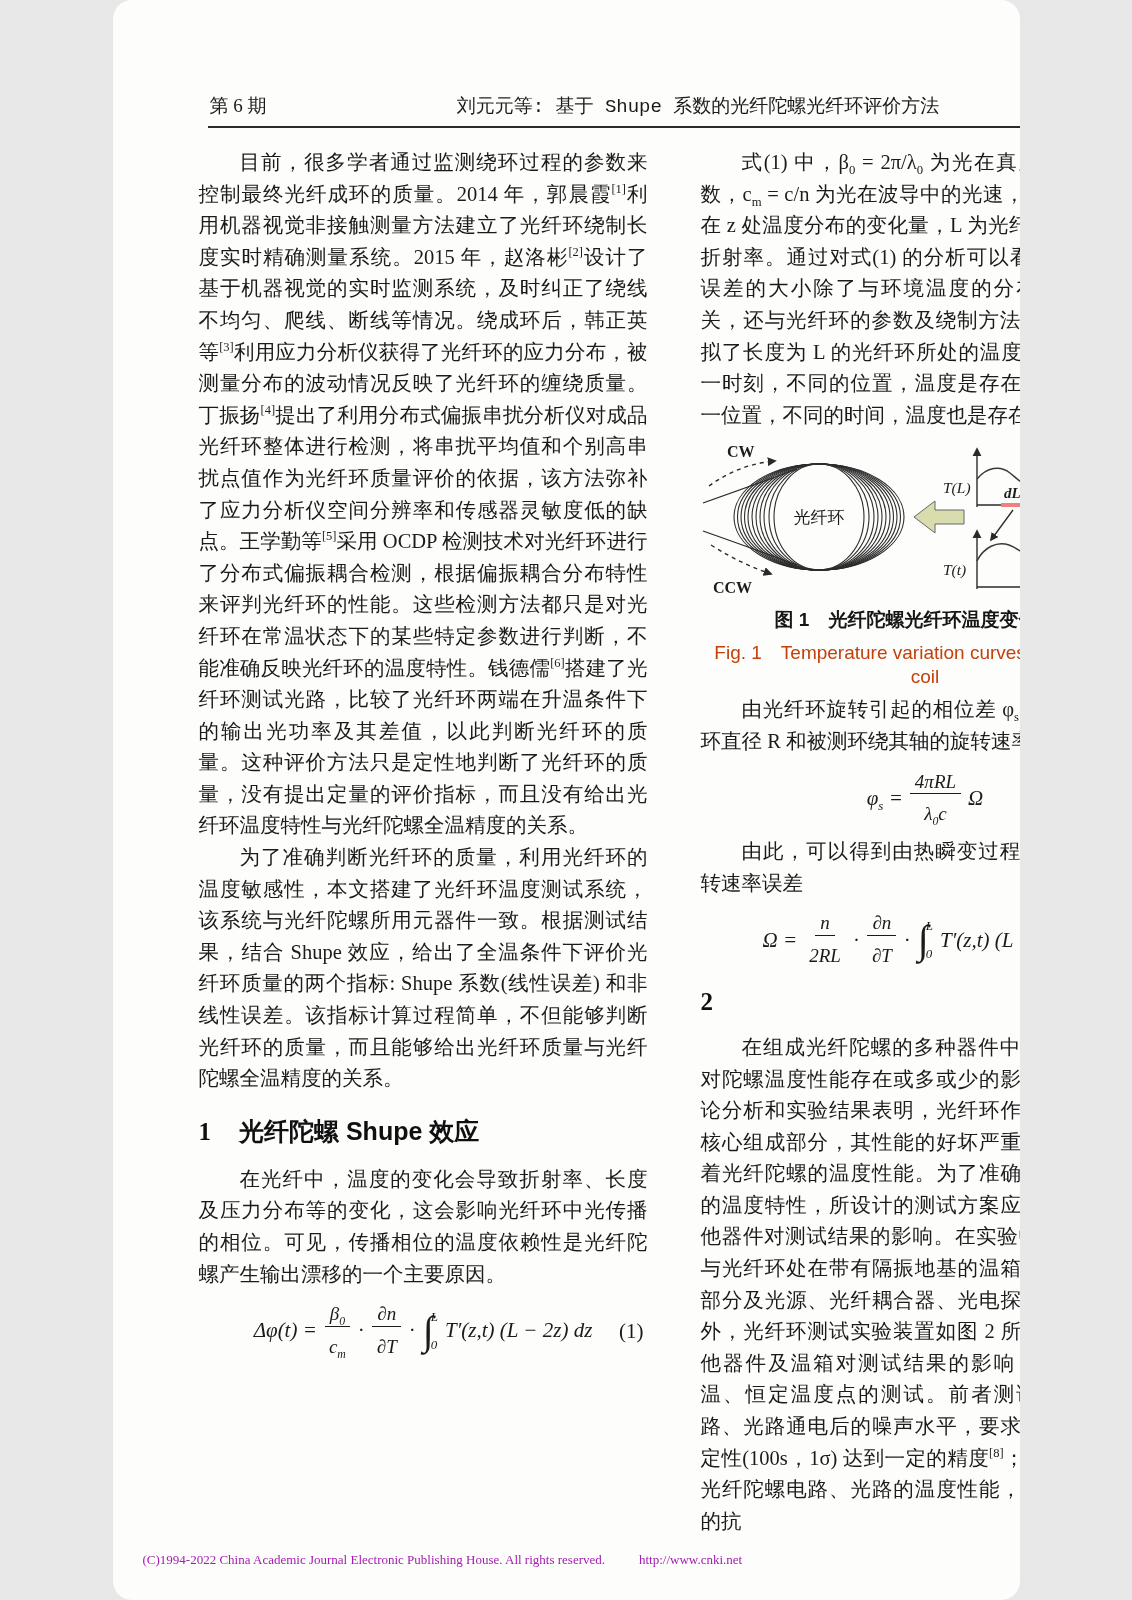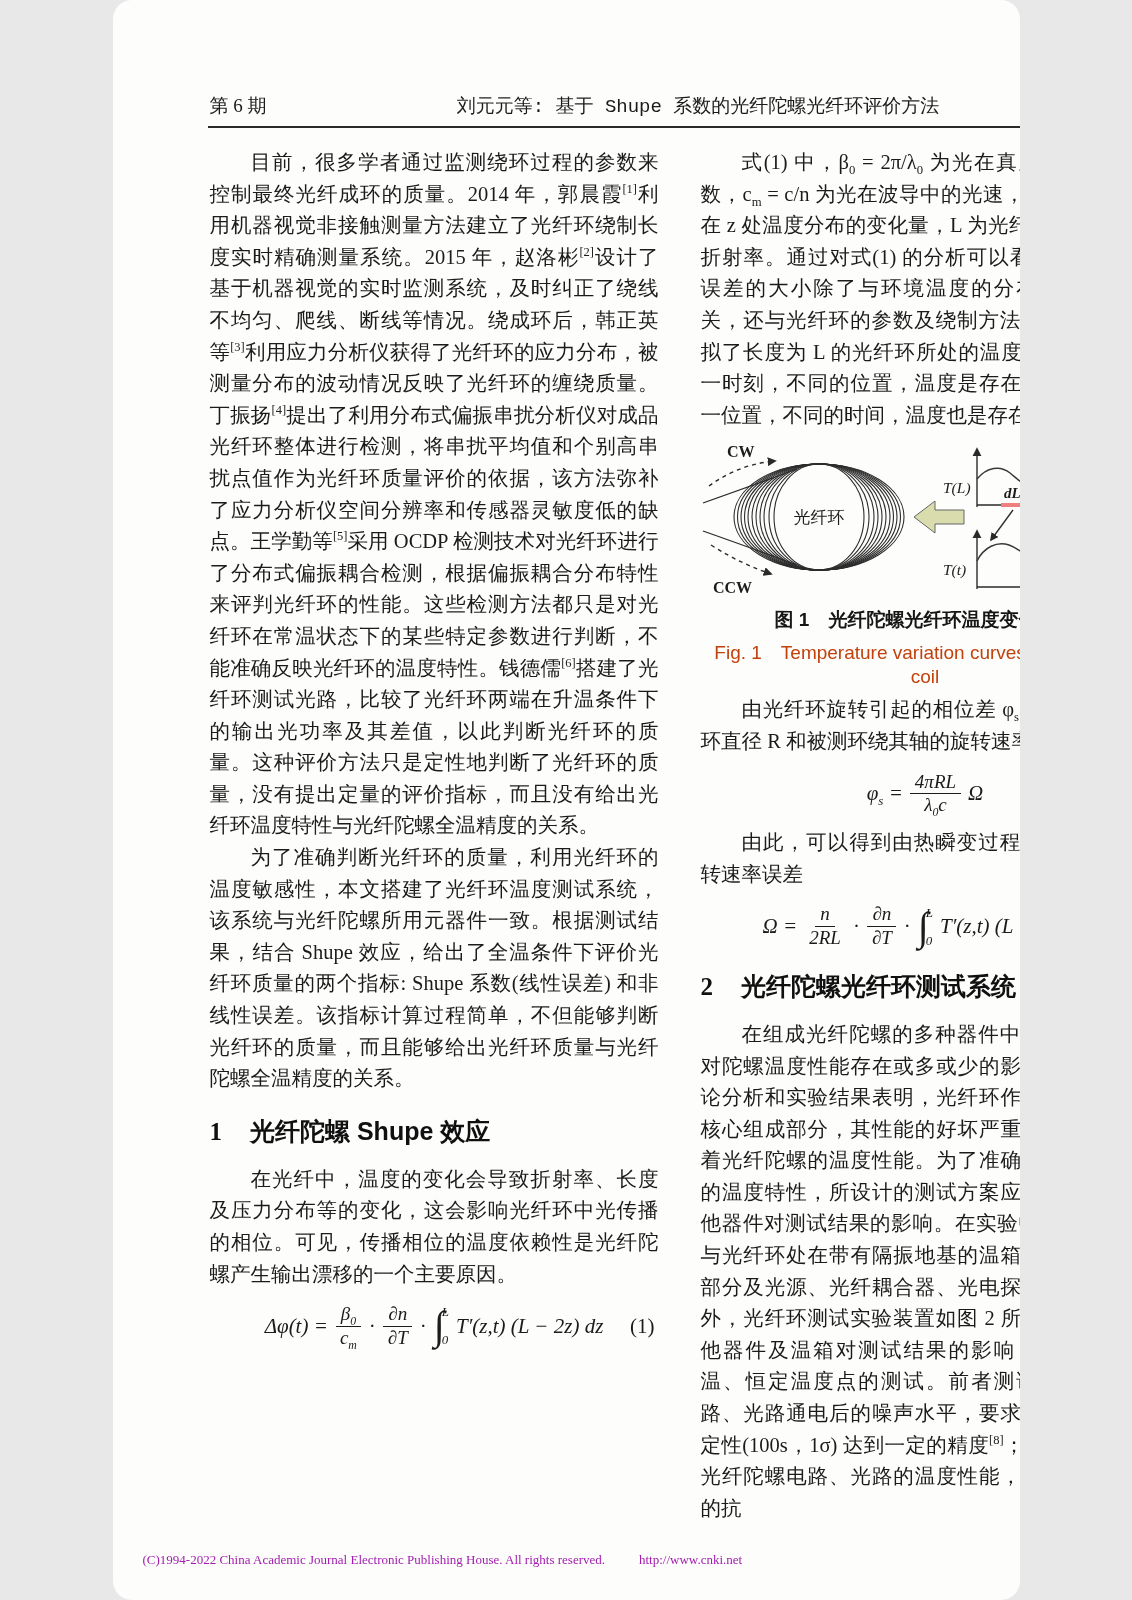--- a/index.html
+++ b/index.html
@@ -5,34 +5,34 @@
   html,body{margin:0;padding:0;background:#e8e8e8;}
   .page{position:relative;width:907px;height:1600px;background:#fdfdfc;margin:0 auto;
         font-family:"Liberation Serif","DejaVu Serif",serif;color:#1b1b1b;overflow:hidden;border-radius:19px;}
   
   .hdr{position:absolute;left:97px;top:93px;width:939px;display:flex;align-items:baseline;
        justify-content:space-between;font-size:19px;}
   .hdr-title{flex:1;text-align:center;font-family:Liberation Mono, monospace;}
   .hdr-rule{position:absolute;left:95px;top:126px;width:942px;border-top:2px solid #2b2b2b;}
   
   .col{position:absolute;top:147px;width:449px;}
-  .col-left{left:97px;}
+  .col-left{left:86px;}
   .col-right{left:588px;}
   .para{margin:0;text-indent:2em;text-align:justify;font-size:20.5px;line-height:31.6px;}
   .para sup, .runs sup{font-size:12.5px;line-height:0;}
   .runs sub, .para sub{font-size:0.62em;line-height:0;}
   
   .sec{display:flex;align-items:baseline;font-family:"Liberation Sans","DejaVu Sans",sans-serif;
        font-weight:bold;font-size:25px;color:#101010;margin:20px 0 16px 0;}
   .sec-num{margin-right:28px;font-family:"Liberation Serif",serif;}
   
   .equation{position:relative;display:flex;align-items:center;justify-content:center;
             gap:7px;margin:13px 0 10px 0;font-size:21px;}
   .it{font-style:italic;}
-  .frac{display:inline-flex;flex-direction:column;align-items:center;font-size:19px;line-height:1.2;}
+  .frac{display:inline-flex;flex-direction:column;align-items:center;font-size:19px;line-height:1.2;gap:9px;}
   .frac .fnum{padding:0 5px;border-bottom:1.5px solid #1b1b1b;}
   .frac .fden{padding:0 5px;}
   .intwrap{display:inline-flex;align-items:center;}
   .int-sign{font-size:40px;line-height:0.9;font-style:normal;}
   .lims{display:inline-flex;flex-direction:column;justify-content:space-between;height:44px;
         font-size:13px;font-style:italic;margin-left:-3px;padding:1px 0;}
   .lsup{align-self:flex-end;}
   .lsub{align-self:flex-start;}
   .eq-no{position:absolute;right:4px;top:50%;transform:translateY(-50%);font-style:normal;}
   
@@ -184,21 +184,20 @@
           <span class="lsup">L</span>
           <span class="lsub">0</span>
         </span>
       </span>
       <span class="it runs">T′(z,t) (L − 2z) dz</span>
       <span class="eq-no">(3)</span>
     </div>
 
     <h2 class="sec">
       <span class="sec-num">2</span>
-      <span>光纤陀螺光纤环测试系统</span>
     </h2>
 
     <p class="para runs">在组成光纤陀螺的多种器件中，每个器件都对陀螺温度性能存在或多或少的影响。大量的理论分析和实验结果表明，光纤环作为光纤陀螺的核心组成部分，其性能的好坏严重影响甚至制约着光纤陀螺的温度性能。为了准确地测出光纤环的温度特性，所设计的测试方案应尽可能消除其他器件对测试结果的影响。在实验中，除 Y 波导与光纤环处在带有隔振地基的温箱内，其他电路部分及光源、光纤耦合器、光电探测器都在温箱外，光纤环测试实验装置如图 2 所示。为排除其他器件及温箱对测试结果的影响，需要进行常温、恒定温度点的测试。前者测试光纤陀螺电路、光路通电后的噪声水平，要求陀螺的零偏稳定性(100s，1σ) 达到一定的精度<sup>[8]</sup>；后者既测试了光纤陀螺电路、光路的温度性能，又测试了温箱的抗</p>
   </section>
 
   <div class="ftr">
     <span>(C)1994-2022 China Academic Journal Electronic Publishing House. All rights reserved.</span><span class="url">http://www.cnki.net</span>
   </div>
 
 </div>

